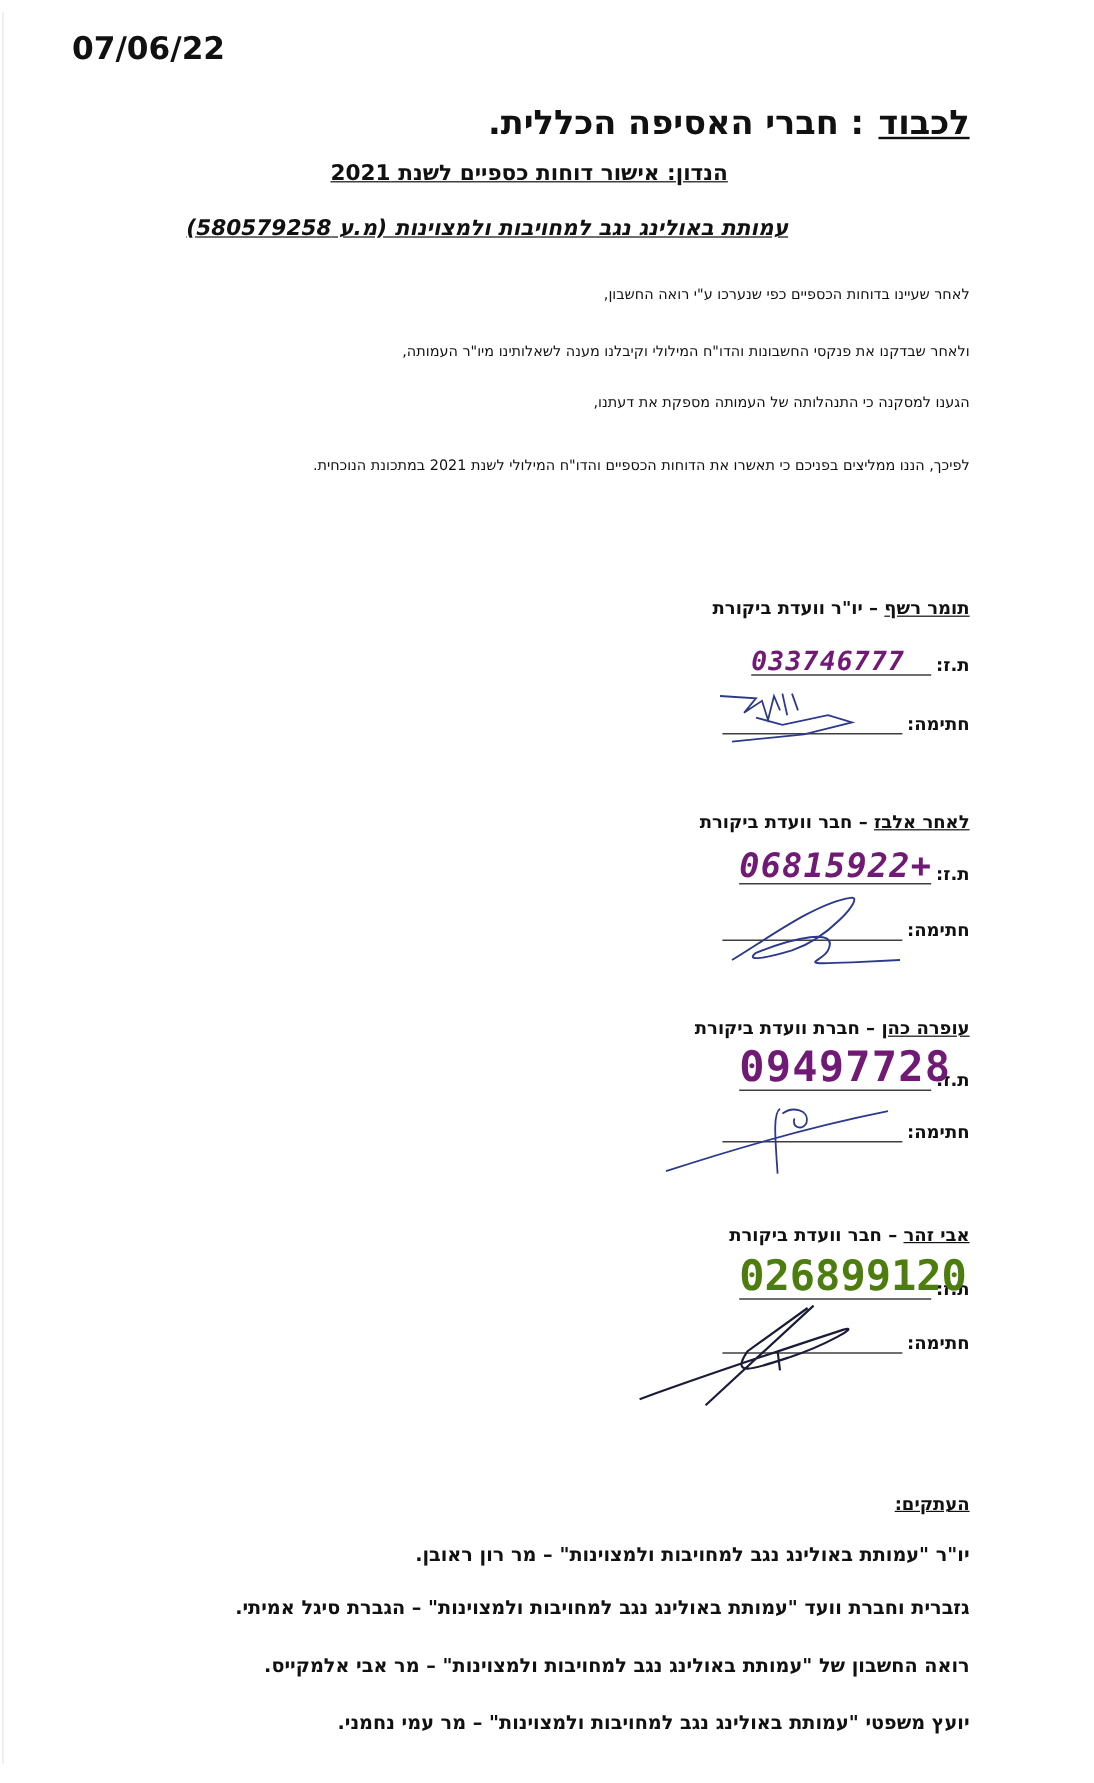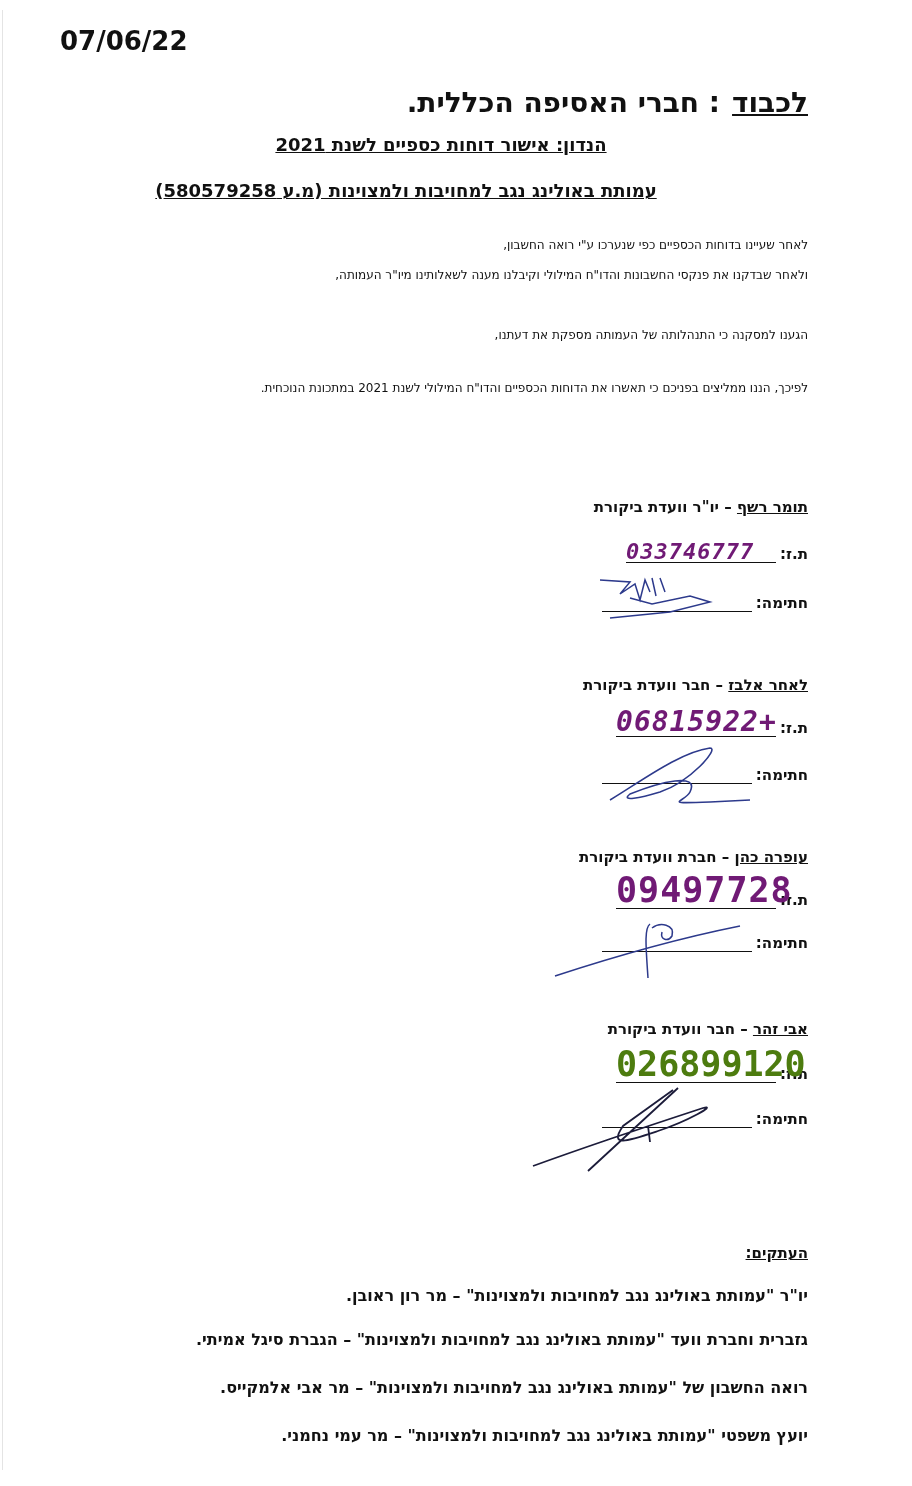--- a/index.html
+++ b/index.html
@@ -5,24 +5,24 @@
     html, body { margin: 0; padding: 0; }
     body {
       width: 912px; height: 1486px; background: #ffffff; position: relative; overflow: hidden;
       font-family: "DejaVu Sans", "Liberation Sans", sans-serif; color: #111;
     }
     .page-edge { position: absolute; left: 2px; top: 10px; width: 1px; height: 1460px; background: #e4e4e4; }
     .date { position: absolute; left: 60px; top: 26px; font-size: 26px; font-weight: bold; direction: ltr; }
     .to-line { position: absolute; right: 104px; top: 86px; font-size: 28px; font-weight: bold; direction: rtl; }
     .to-line .label { text-decoration: underline; margin-left: 12px; }
     .subject { position: absolute; left: 0; right: 0; top: 134px; text-align: center; font-size: 18px; font-weight: bold; text-decoration: underline; direction: rtl; padding-right: 30px; }
-    .entity { position: absolute; left: 0; right: 0; top: 180px; text-align: center; font-size: 18px; font-weight: bold; text-decoration: underline; direction: rtl; padding-left: 0; padding-right: 100px; }
+    .entity { position: absolute; left: 0; right: 0; top: 180px; text-align: center; font-size: 18px; font-weight: bold; text-decoration: underline; direction: rtl; padding-left: 0; padding-right: 100px; font-style: italic; }
     .body-text { position: absolute; right: 104px; left: 80px; direction: rtl; font-size: 12px; }
     .p1 { top: 238px; }
-    .p2 { top: 268px; }
+    .p2 { top: 286px; }
     .p3 { top: 328px; }
     .p4 { top: 370px; line-height: 36px; }
     .sig-block { position: absolute; right: 104px; width: 300px; direction: rtl; }
     .sig-title { font-size: 15px; font-weight: bold; }
     .sig-title .name { text-decoration: underline; }
     .sig-row { display: flex; flex-direction: row; align-items: flex-end; margin-top: 14px; font-size: 15px; font-weight: bold; position: relative; }
     .sig-row .lbl { white-space: nowrap; }
     .sig-row .line { width: 150px; border-bottom: 1.5px solid #111; margin-right: 4px; height: 20px; position: relative; }
     .hand-id {
       position: absolute; left: 0; bottom: -2px; font-family: "DejaVu Sans Mono", monospace;

